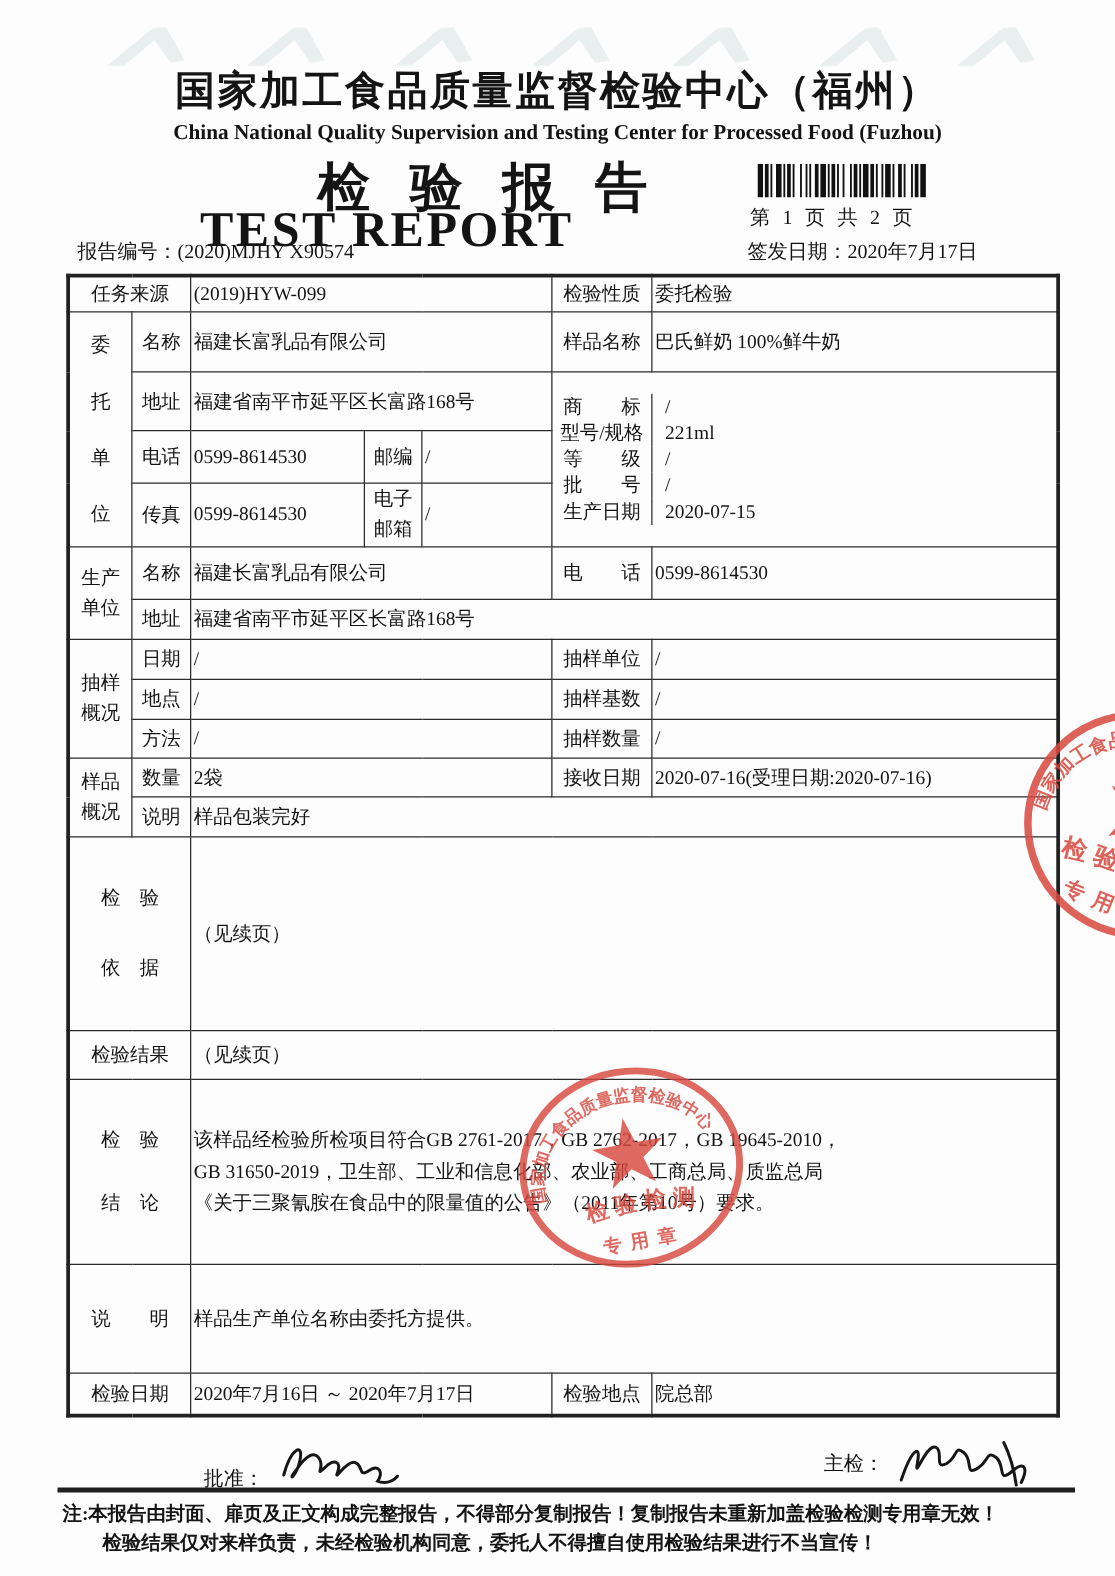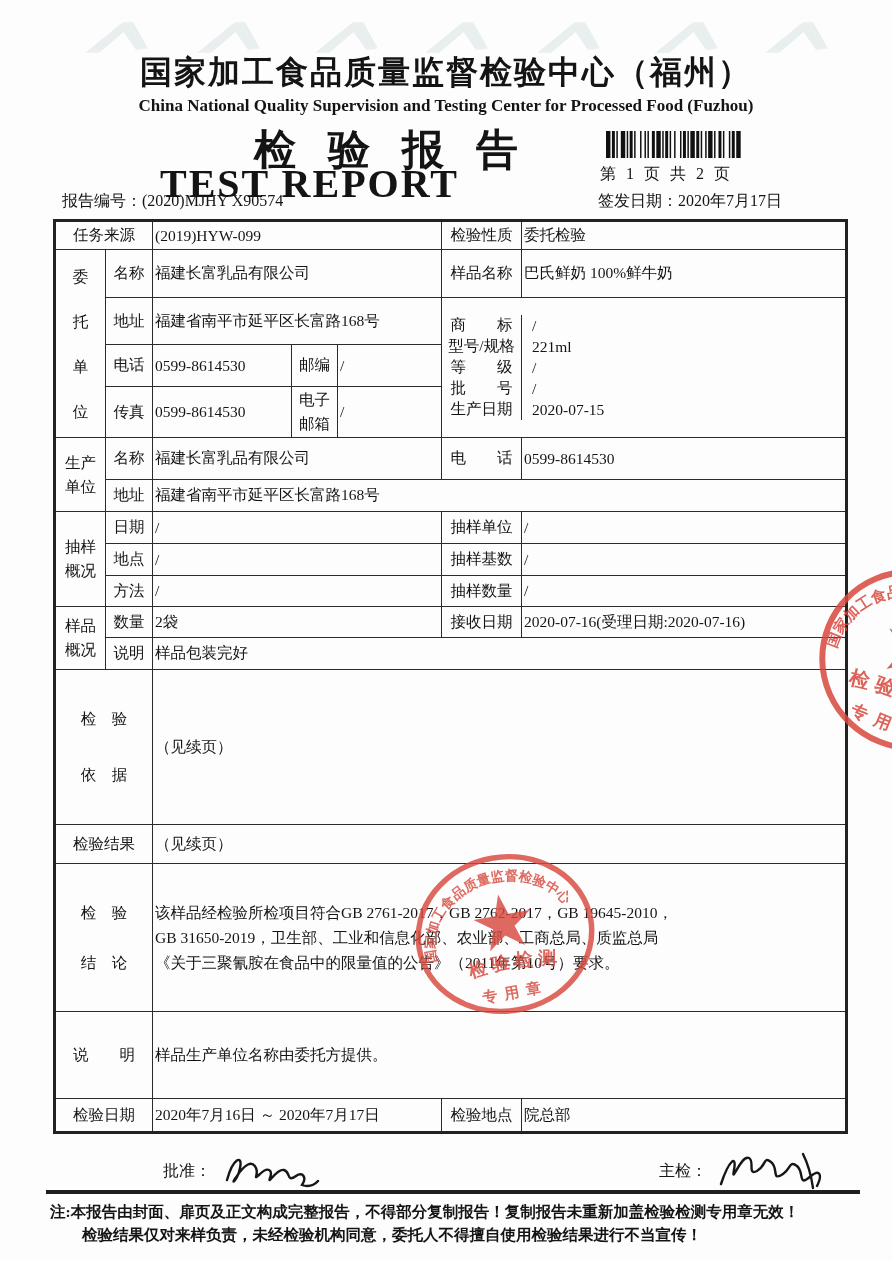--- a/index.html
+++ b/index.html
@@ -67,21 +67,21 @@
   .seeval { padding-left:14px; }
   
   .specblock { display:grid; grid-template-columns:80px 1fr; height:100%; }
   .specblock > div { display:flex; align-items:center; }
   .specblock .sl { justify-content:center; border-right:1.5px solid #2b2b2b; }
   .specblock .sv { padding-left:10px; }
 
   
   .sig-row { position:absolute; top:1138px; left:53px; width:792px; height:52px; font-size:16px; }
   .sig-item { position:absolute; display:flex; align-items:center; gap:8px; }
-  .sig-approve { left:110px; top:10px; }
+  .sig-approve { left:110px; top:10px;align-items:flex-end; }
   .sig-review  { left:332px; top:10px; }
   .sig-chief   { left:598px; top:8px; }
   .sig-item svg { display:block; }
 
   
   .rule {
     position:absolute; top:1190px; left:46px; width:814px; height:4px;
     background:#1f1f1f;
   }
   .footnote {

